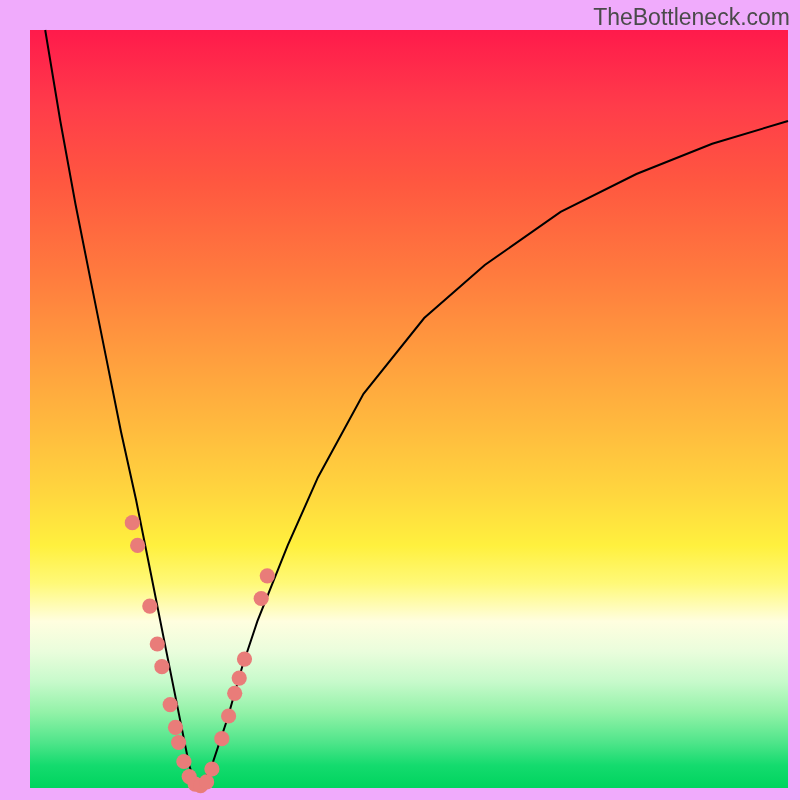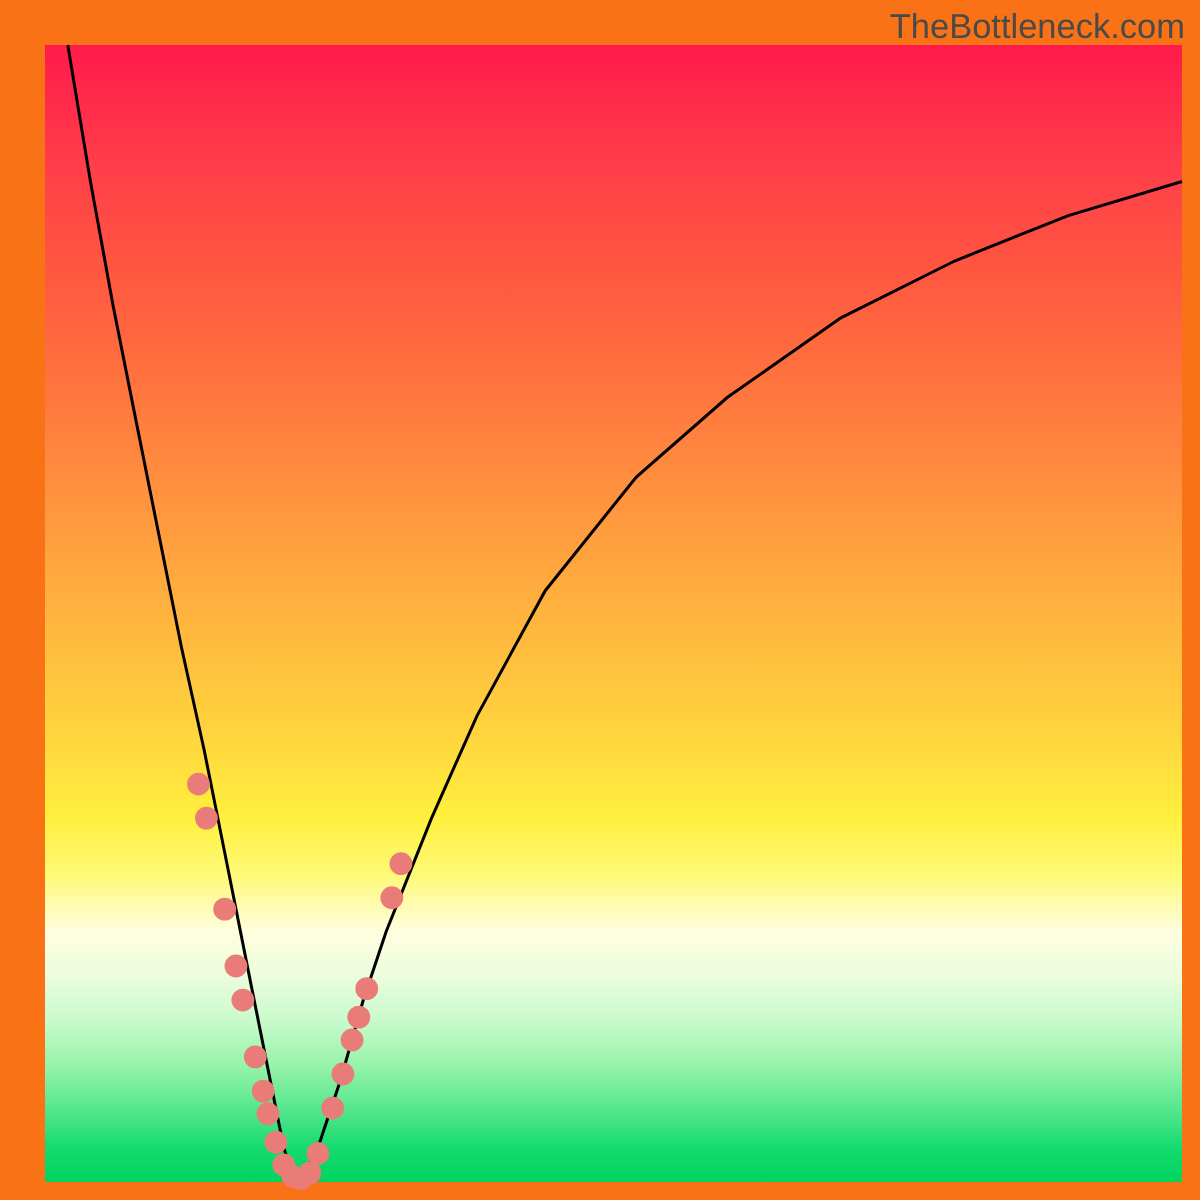--- a/index.html
+++ b/index.html
@@ -7,21 +7,21 @@
     padding: 0;
     width: 800px;
     height: 800px;
     overflow: hidden;
     background: #000;
   }
   .frame {
     position: relative;
     width: 800px;
     height: 800px;
-    background: #f97316;
+    background: #f0abfc;
   }
   .plot-area {
     position: absolute;
     left: 30px;
     top: 30px;
     width: 758px;
     height: 758px;
     background: linear-gradient(to bottom,
       #ff1a4b 0%,
       #ff3c4a 10%,

